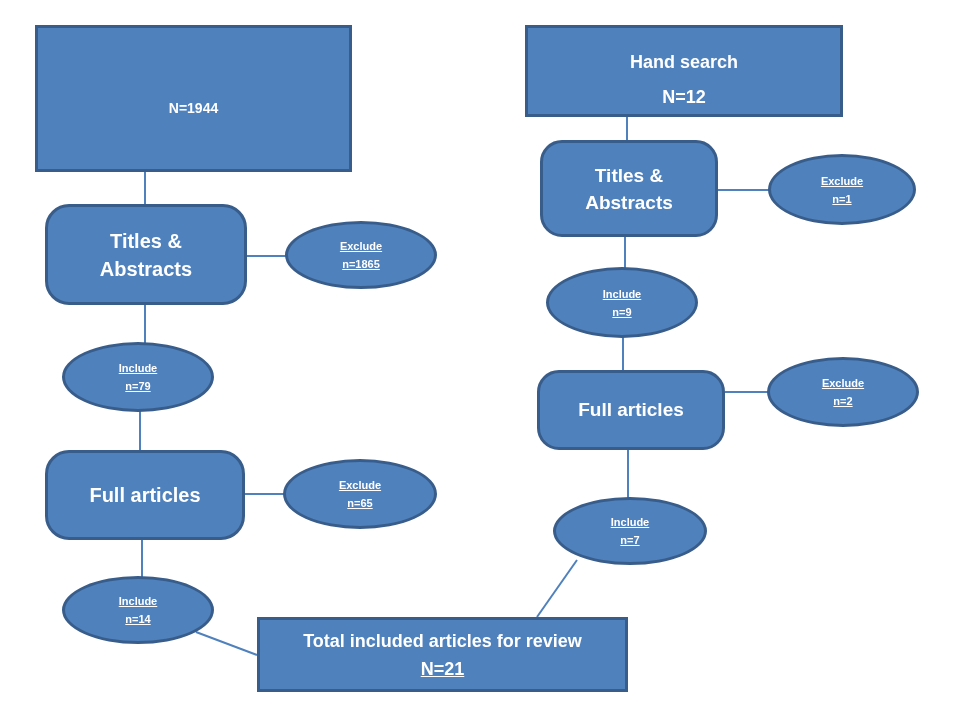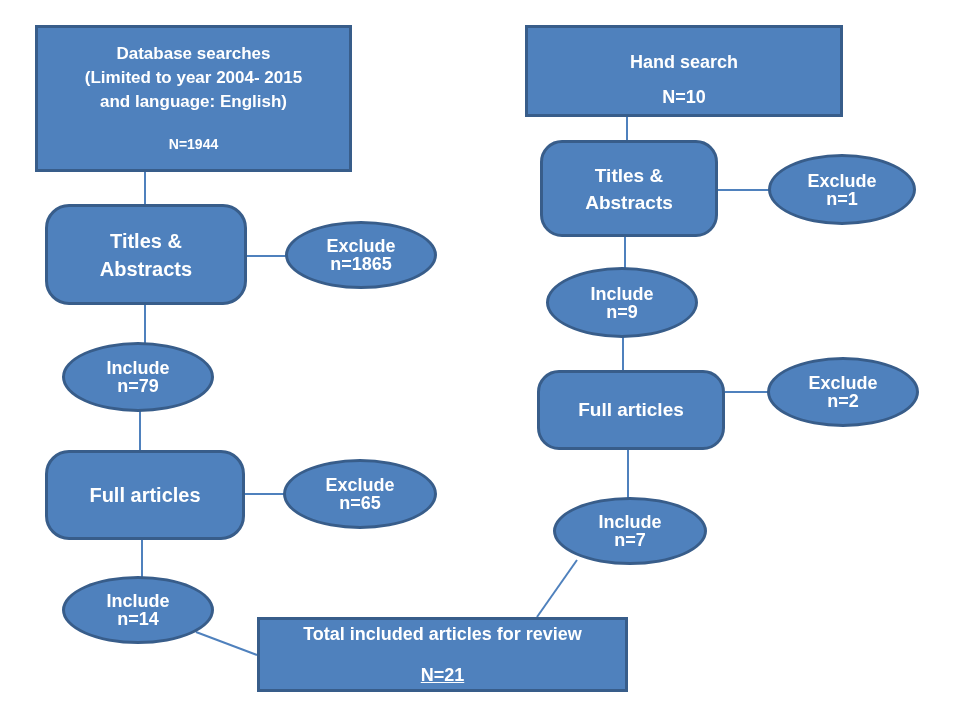--- a/index.html
+++ b/index.html
@@ -36,22 +36,23 @@
     display: flex;
     flex-direction: column;
     align-items: center;
     justify-content: center;
     white-space: pre-line;
   }
   .rect-node { border-radius: 0; }
   .round-node { border-radius: 24px; }
   .ellipse-node {
     border-radius: 50%;
-    font-size: 18px;
+    font-size: 11px;
     line-height: 18px;
+    text-decoration: underline;
   }
   .src-title { font-size: 17px; line-height: 24px; }
   .src-count { font-size: 14px; line-height: 24px; margin-top: 18px; }
   .hand-title { font-size: 18px; line-height: 26px; margin-top: 16px; }
   .hand-count { font-size: 18px; line-height: 26px; margin-top: 9px; }
   .stage-label { font-size: 20px; line-height: 28px; }
   .total-title { font-size: 18px; line-height: 28px; }
   .total-count { font-size: 18px; line-height: 28px; text-decoration: underline; }
 </style>
 </head>
@@ -70,23 +71,20 @@
     <line x1="627" y1="117" x2="627" y2="142"></line>
     <line x1="718" y1="190" x2="769" y2="190"></line>
     <line x1="625" y1="237" x2="625" y2="269"></line>
     <line x1="623" y1="337" x2="623" y2="372"></line>
     <line x1="725" y1="392" x2="768" y2="392"></line>
     <line x1="628" y1="450" x2="628" y2="499"></line>
     <line x1="577" y1="560" x2="537" y2="617"></line>
   </svg>
 
   <div class="node rect-node" style="left:35px; top:25px; width:317px; height:147px;">
-    <div class="src-title">Database searches
-(Limited to year 2004- 2015
-and language: English)</div>
     <div class="src-count">N=1944</div>
   </div>
 
   <div class="node round-node stage-label" style="left:45px; top:204px; width:202px; height:101px;">
     <span>Titles &amp;
 Abstracts</span>
   </div>
 
   <div class="node ellipse-node" style="left:285px; top:221px; width:152px; height:68px;">
     <span>Exclude
@@ -107,21 +105,21 @@
 n=65</span>
   </div>
 
   <div class="node ellipse-node" style="left:62px; top:576px; width:152px; height:68px;">
     <span>Include
 n=14</span>
   </div>
 
   <div class="node rect-node" style="left:525px; top:25px; width:318px; height:92px;">
     <div class="hand-title">Hand search</div>
-    <div class="hand-count">N=10</div>
+    <div class="hand-count">N=12</div>
   </div>
 
   <div class="node round-node" style="left:540px; top:140px; width:178px; height:97px; font-size:19px; line-height:27px; border-radius:22px;">
     <span>Titles &amp;
 Abstracts</span>
   </div>
 
   <div class="node ellipse-node" style="left:768px; top:154px; width:148px; height:71px;">
     <span>Exclude
 n=1</span>
@@ -139,18 +137,18 @@
   <div class="node ellipse-node" style="left:767px; top:357px; width:152px; height:70px;">
     <span>Exclude
 n=2</span>
   </div>
 
   <div class="node ellipse-node" style="left:553px; top:497px; width:154px; height:68px;">
     <span>Include
 n=7</span>
   </div>
 
-  <div class="node rect-node" style="left:257px; top:617px; width:371px; height:75px;justify-content:space-between;">
+  <div class="node rect-node" style="left:257px; top:617px; width:371px; height:75px;">
     <div class="total-title">Total included articles for review</div>
     <div class="total-count">N=21</div>
   </div>
 
 </div>
 
 </body></html>

